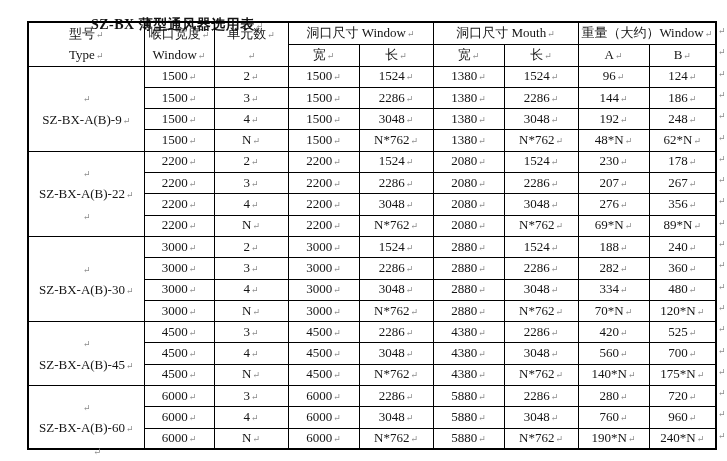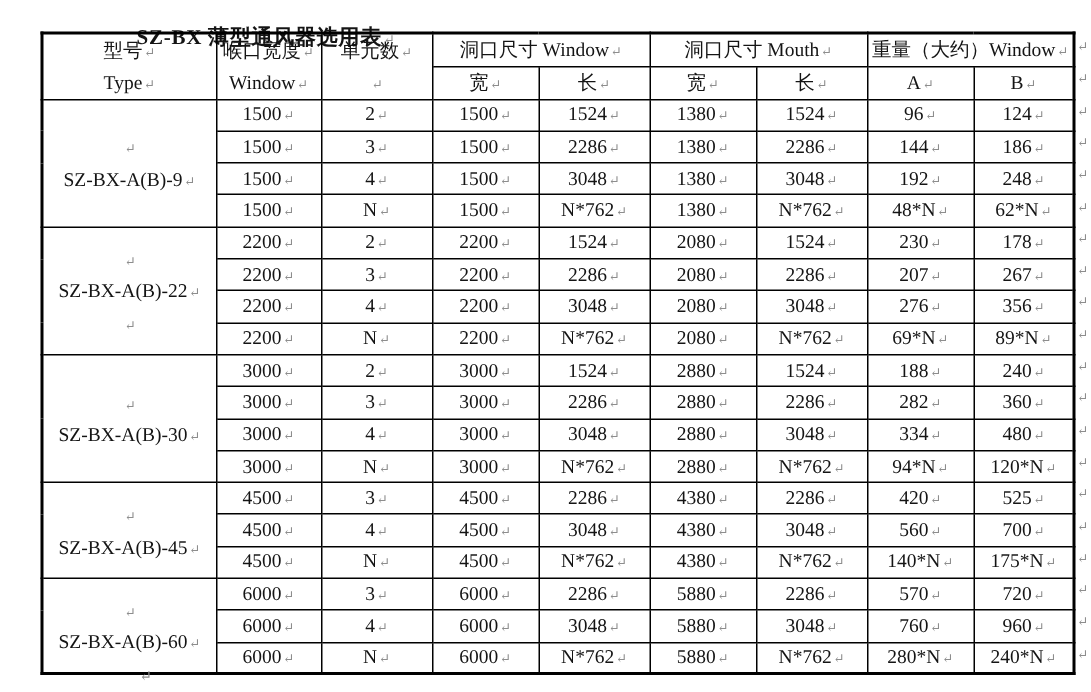--- a/index.html
+++ b/index.html
@@ -237,21 +237,21 @@
         <td><span>334</span><span class="mark">↵</span></td>
         <td><span>480</span><span class="mark">↵</span></td>
       </tr>
       <tr>
         <td><span>3000</span><span class="mark">↵</span></td>
         <td><span>N</span><span class="mark">↵</span></td>
         <td><span>3000</span><span class="mark">↵</span></td>
         <td><span>N*762</span><span class="mark">↵</span></td>
         <td><span>2880</span><span class="mark">↵</span></td>
         <td><span>N*762</span><span class="mark">↵</span></td>
-        <td><span>94*N</span><span class="mark">↵</span></td>
+        <td><span>70*N</span><span class="mark">↵</span></td>
         <td><span>120*N</span><span class="mark">↵</span></td>
       </tr>
       <tr>
         <td rowspan="3" class="model-cell">
           <div class="mc-line"><span class="mark">↵</span></div>
           <div class="mc-line"><span>SZ-BX-A(B)-45</span><span class="mark">↵</span></div>
         </td>
         <td><span>4500</span><span class="mark">↵</span></td>
         <td><span>3</span><span class="mark">↵</span></td>
         <td><span>4500</span><span class="mark">↵</span></td>
@@ -285,41 +285,41 @@
         <td rowspan="3" class="model-cell">
           <div class="mc-line"><span class="mark">↵</span></div>
           <div class="mc-line"><span>SZ-BX-A(B)-60</span><span class="mark">↵</span></div>
         </td>
         <td><span>6000</span><span class="mark">↵</span></td>
         <td><span>3</span><span class="mark">↵</span></td>
         <td><span>6000</span><span class="mark">↵</span></td>
         <td><span>2286</span><span class="mark">↵</span></td>
         <td><span>5880</span><span class="mark">↵</span></td>
         <td><span>2286</span><span class="mark">↵</span></td>
-        <td><span>570</span><span class="mark">↵</span></td>
+        <td><span>280</span><span class="mark">↵</span></td>
         <td><span>720</span><span class="mark">↵</span></td>
       </tr>
       <tr>
         <td><span>6000</span><span class="mark">↵</span></td>
         <td><span>4</span><span class="mark">↵</span></td>
         <td><span>6000</span><span class="mark">↵</span></td>
         <td><span>3048</span><span class="mark">↵</span></td>
         <td><span>5880</span><span class="mark">↵</span></td>
         <td><span>3048</span><span class="mark">↵</span></td>
         <td><span>760</span><span class="mark">↵</span></td>
         <td><span>960</span><span class="mark">↵</span></td>
       </tr>
       <tr>
         <td><span>6000</span><span class="mark">↵</span></td>
         <td><span>N</span><span class="mark">↵</span></td>
         <td><span>6000</span><span class="mark">↵</span></td>
         <td><span>N*762</span><span class="mark">↵</span></td>
         <td><span>5880</span><span class="mark">↵</span></td>
         <td><span>N*762</span><span class="mark">↵</span></td>
-        <td><span>280*N</span><span class="mark">↵</span></td>
+        <td><span>190*N</span><span class="mark">↵</span></td>
         <td><span>240*N</span><span class="mark">↵</span></td>
       </tr>
     </tbody>
 </table>
 
 <div class="row-end-marks">
     <span style="top: 21px;">↵</span>
     <span style="top: 42.3px;">↵</span>
     <span style="top: 63.6px;">↵</span>
     <span style="top: 84.9px;">↵</span>

